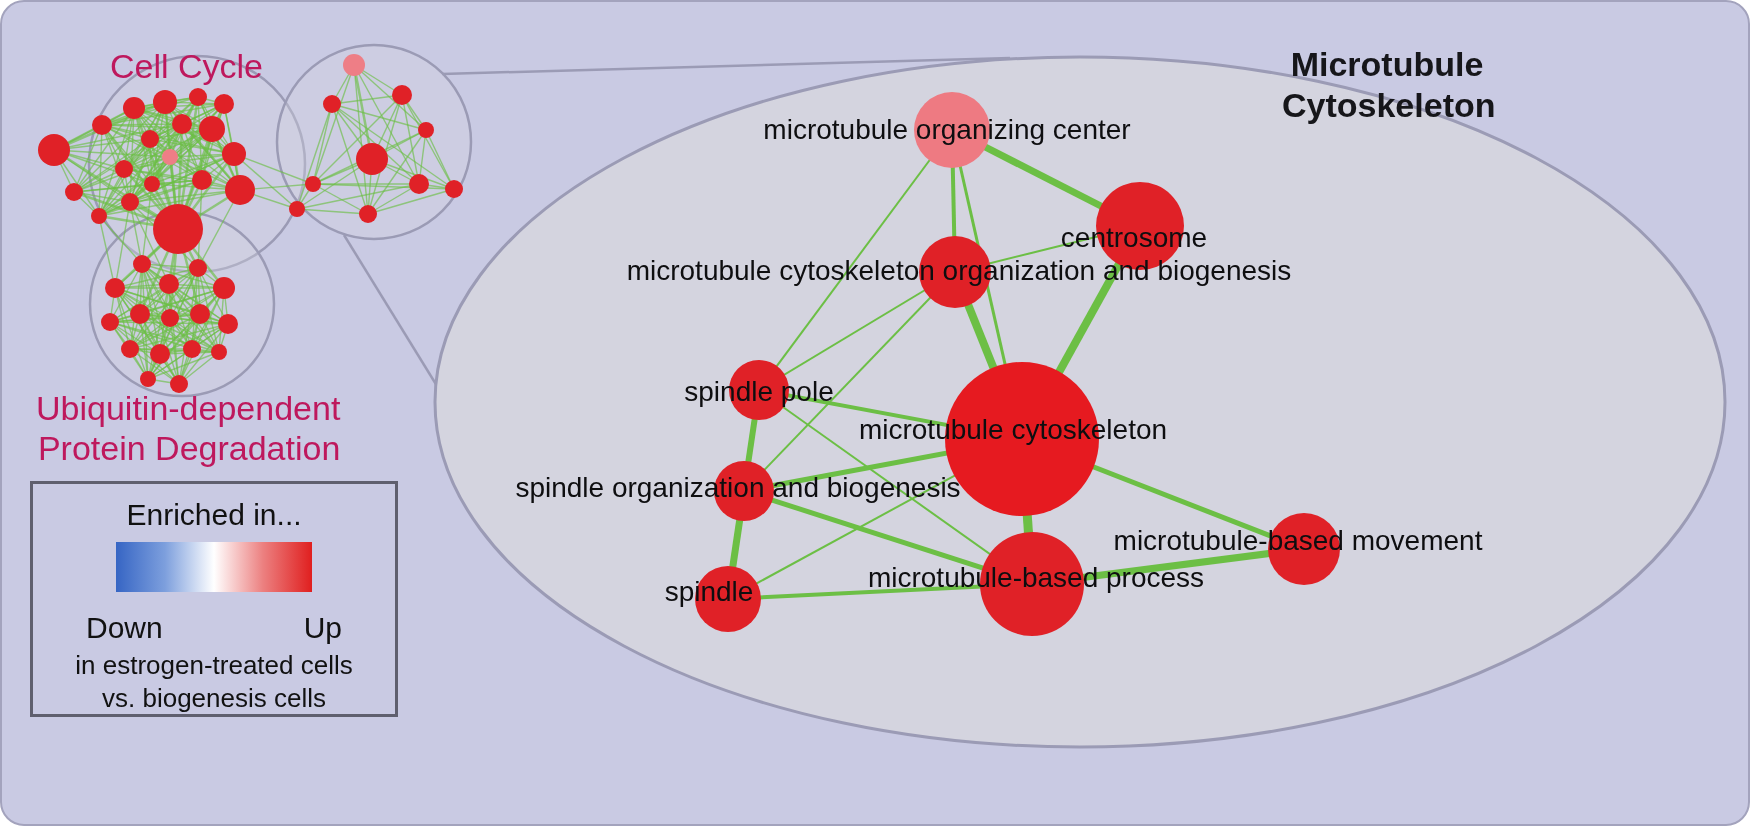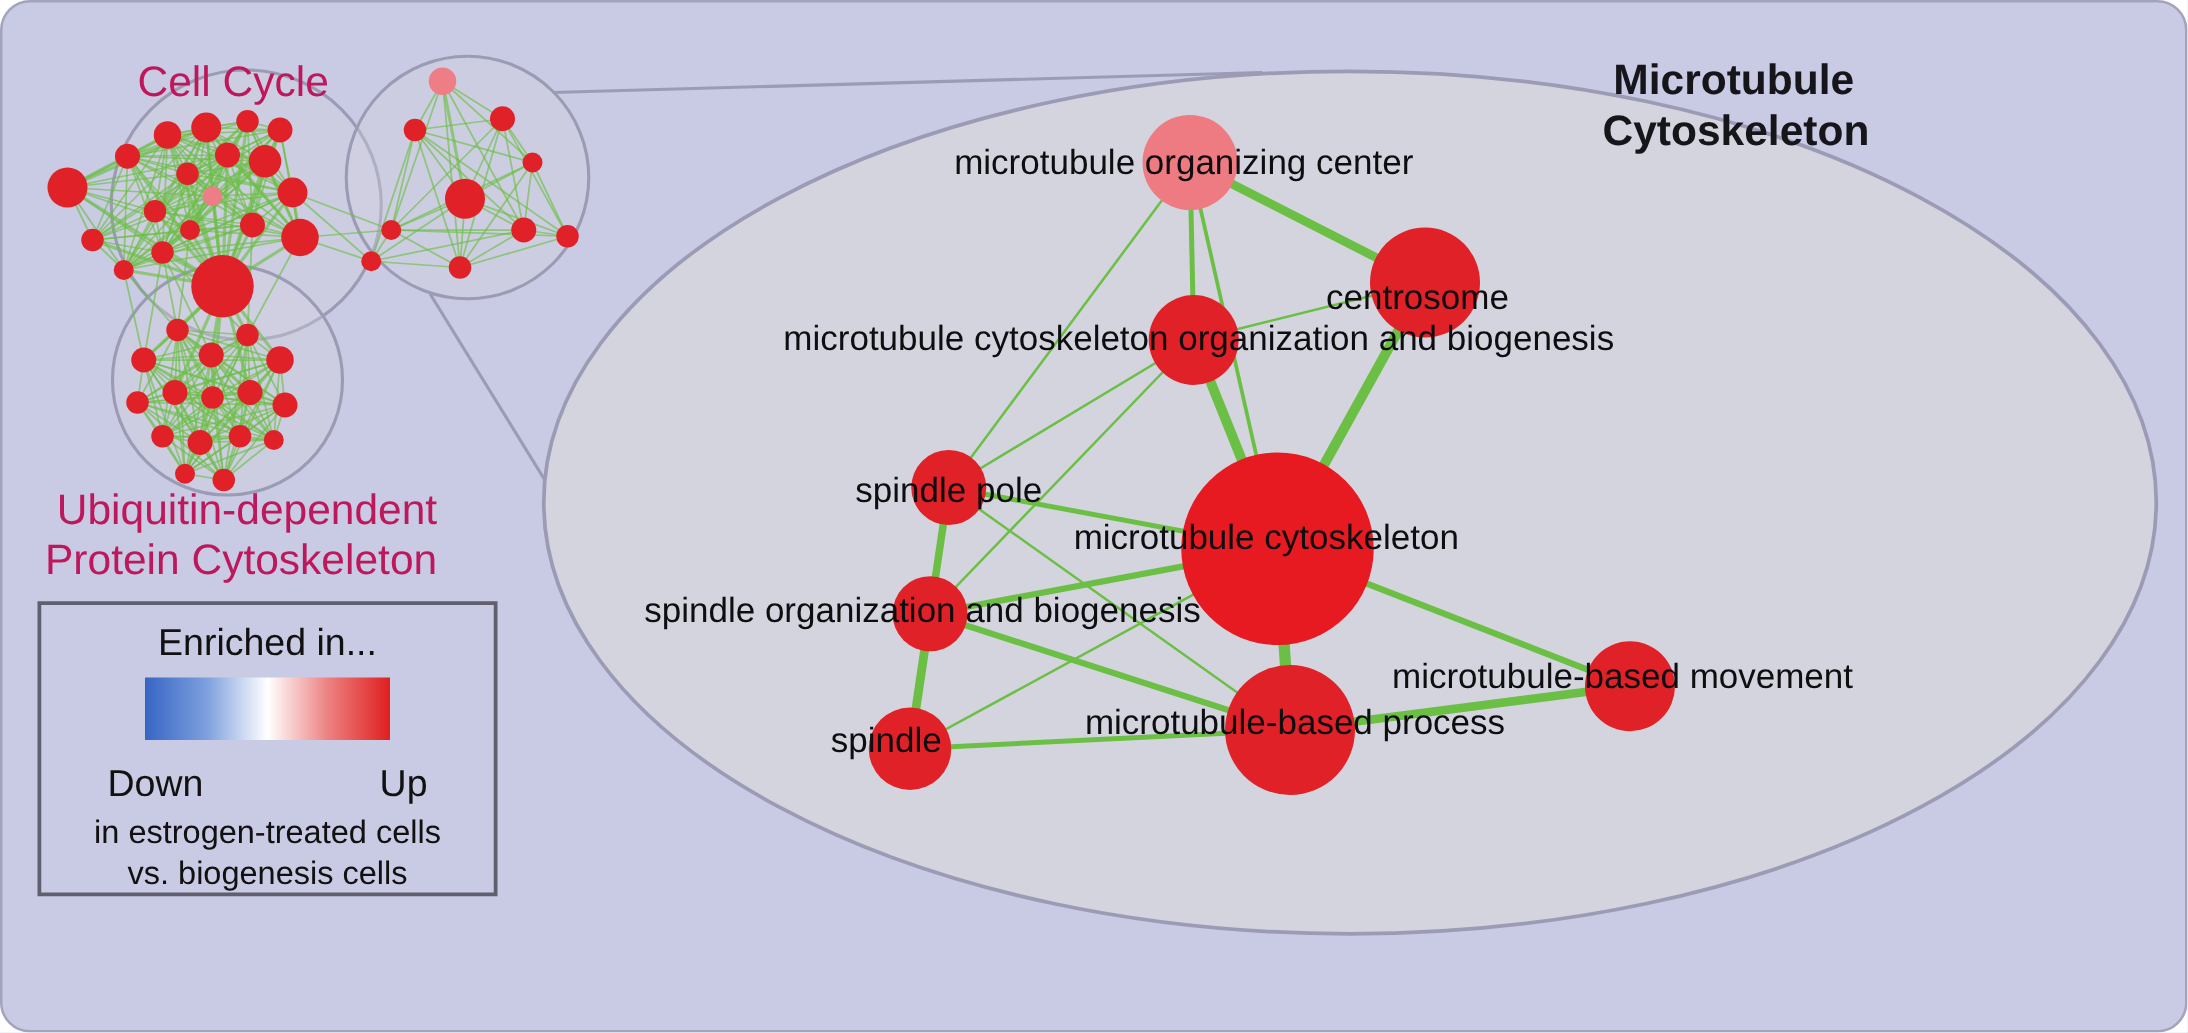--- a/index.html
+++ b/index.html
@@ -456,21 +456,21 @@
       <text x="736" y="488" text-anchor="middle" dominant-baseline="middle" font-size="28" fill="#0e0e10" font-family="Liberation Sans, sans-serif">spindle organization and biogenesis</text>
       <text x="1296" y="541" text-anchor="middle" dominant-baseline="middle" font-size="28" fill="#0e0e10" font-family="Liberation Sans, sans-serif">microtubule-based movement</text>
       <text x="1034" y="578" text-anchor="middle" dominant-baseline="middle" font-size="28" fill="#0e0e10" font-family="Liberation Sans, sans-serif">microtubule-based process</text>
       <text x="707" y="592" text-anchor="middle" dominant-baseline="middle" font-size="28" fill="#0e0e10" font-family="Liberation Sans, sans-serif">spindle</text>
     </svg>
 
   <div class="overlay cluster-label cell-cycle-label">Cell Cycle</div>
 
   <div class="overlay cluster-label ubiquitin-label">
     <div>Ubiquitin-dependent</div>
-    <div>Protein Cytoskeleton</div>
+    <div>Protein Degradation</div>
   </div>
 
   <div class="overlay detail-title">
     <div>Microtubule</div>
     <div>Cytoskeleton</div>
   </div>
 
   <div class="legend" style="border-color: rgb(95, 95, 110);">
     <div class="legend-title">Enriched in...</div>
     <div class="legend-bar" style="background: linear-gradient(to right, rgb(54, 101, 196), rgb(125, 159, 221), rgb(255, 255, 255), rgb(236, 128, 128), rgb(224, 31, 31));"></div>

